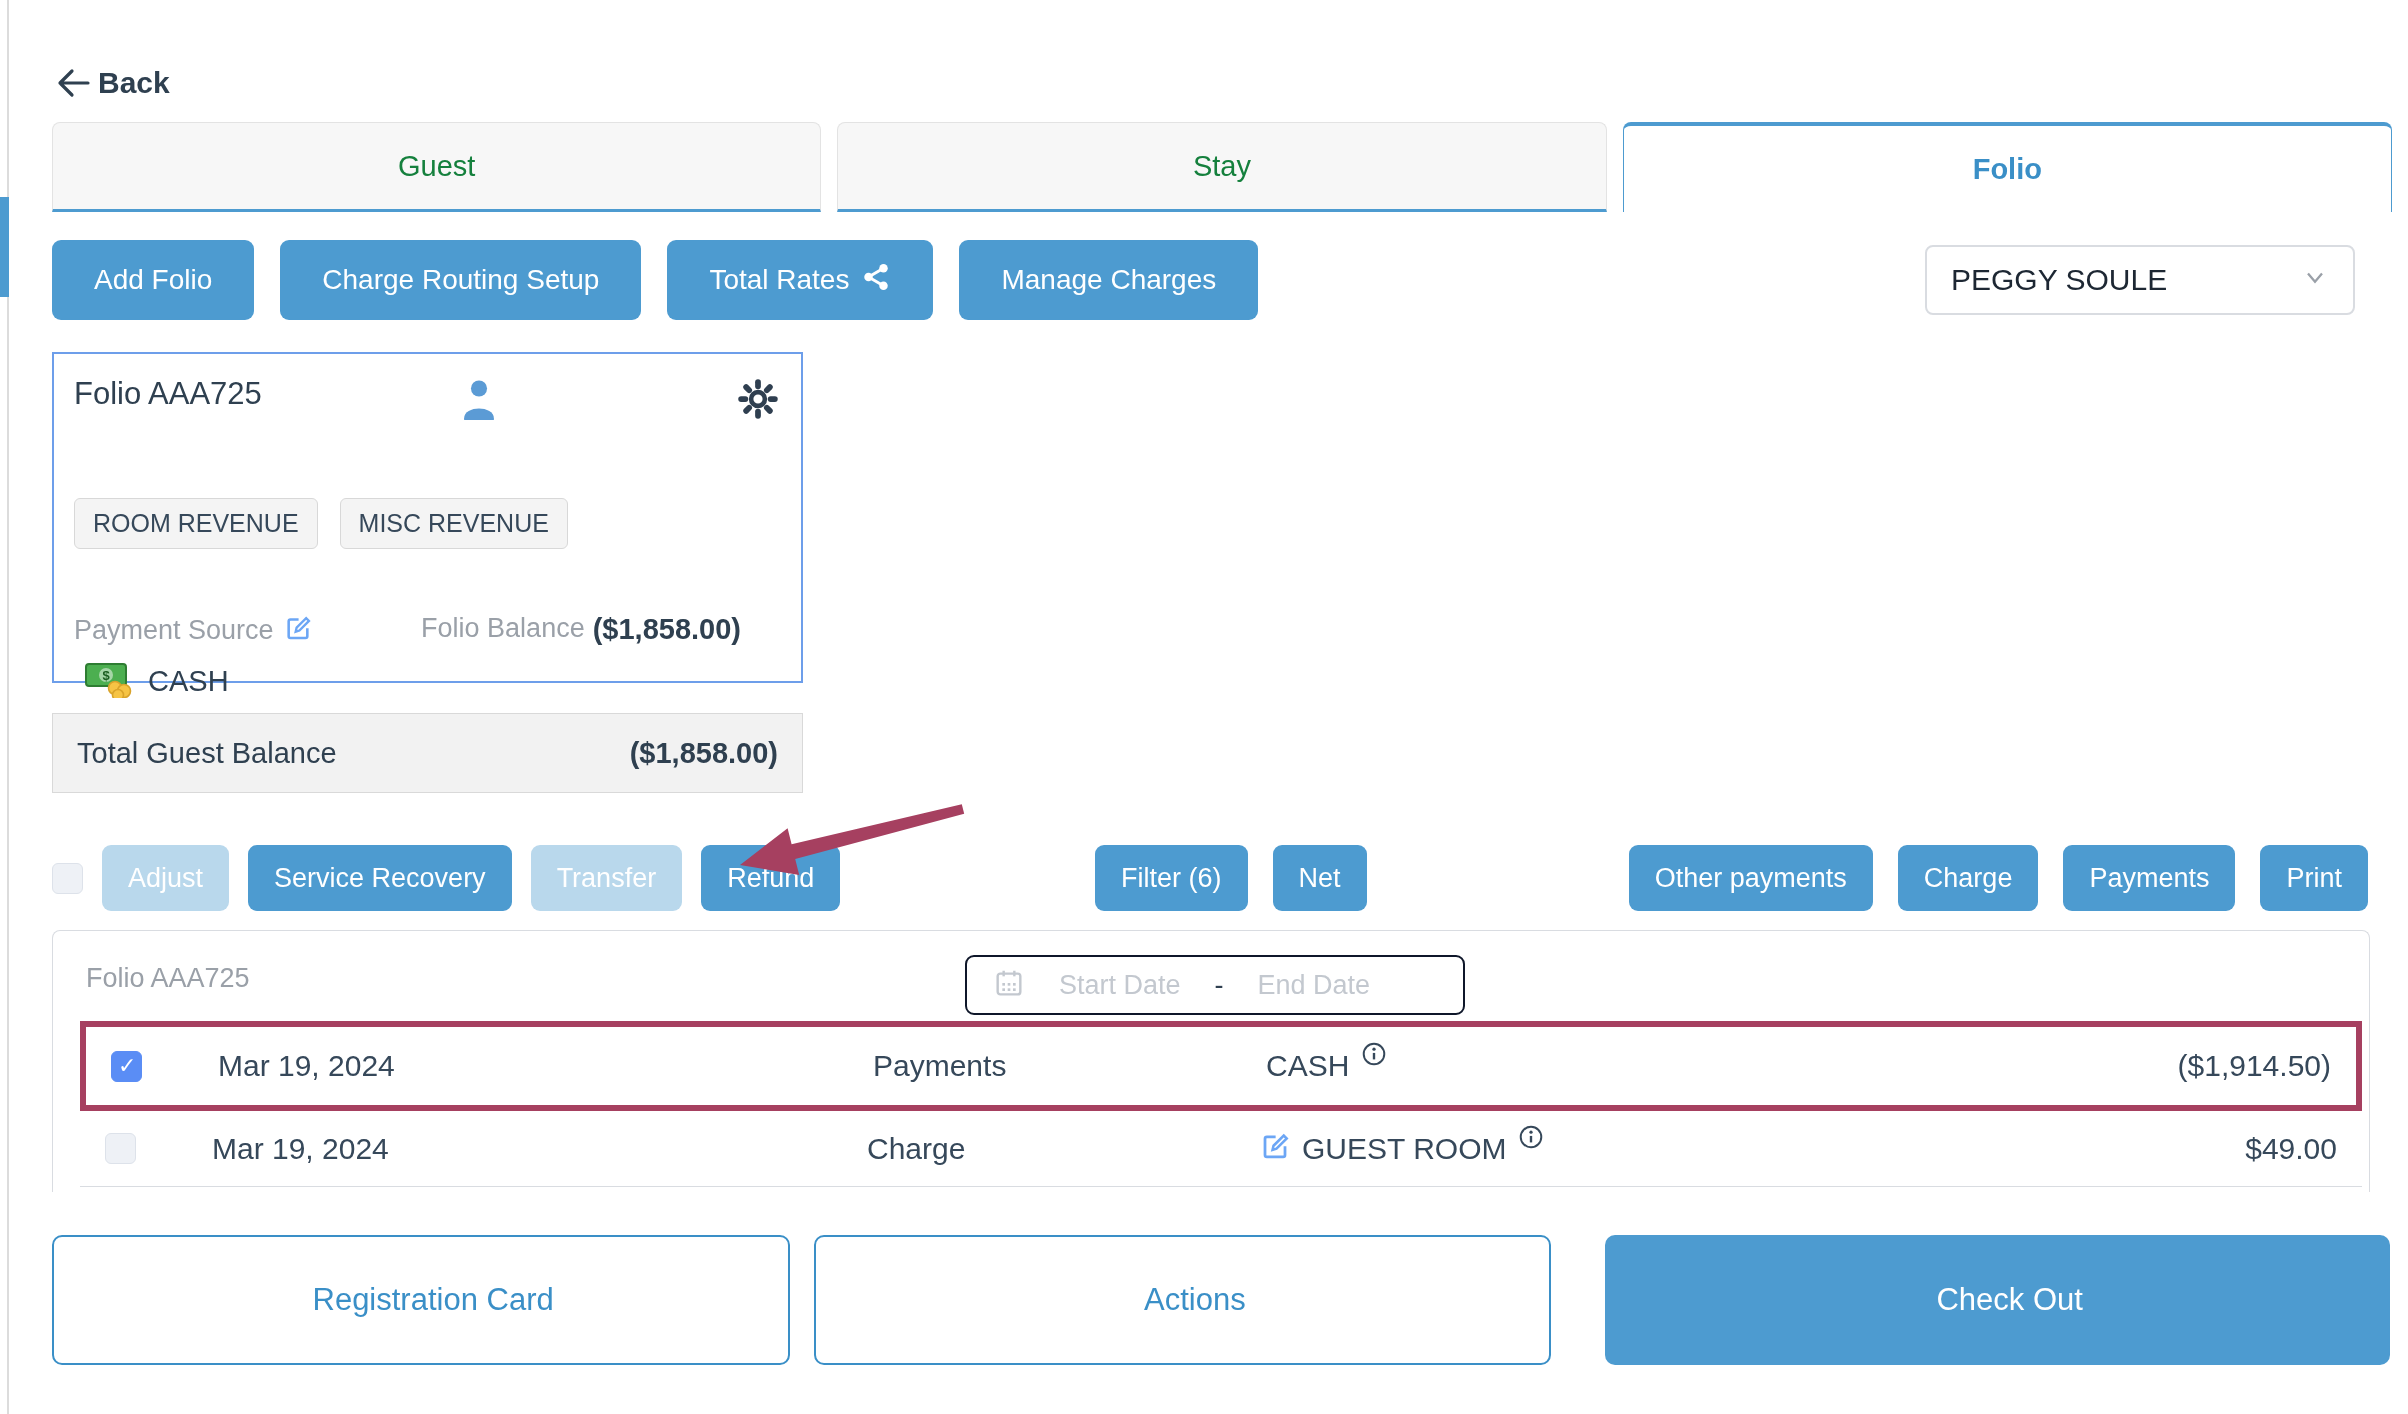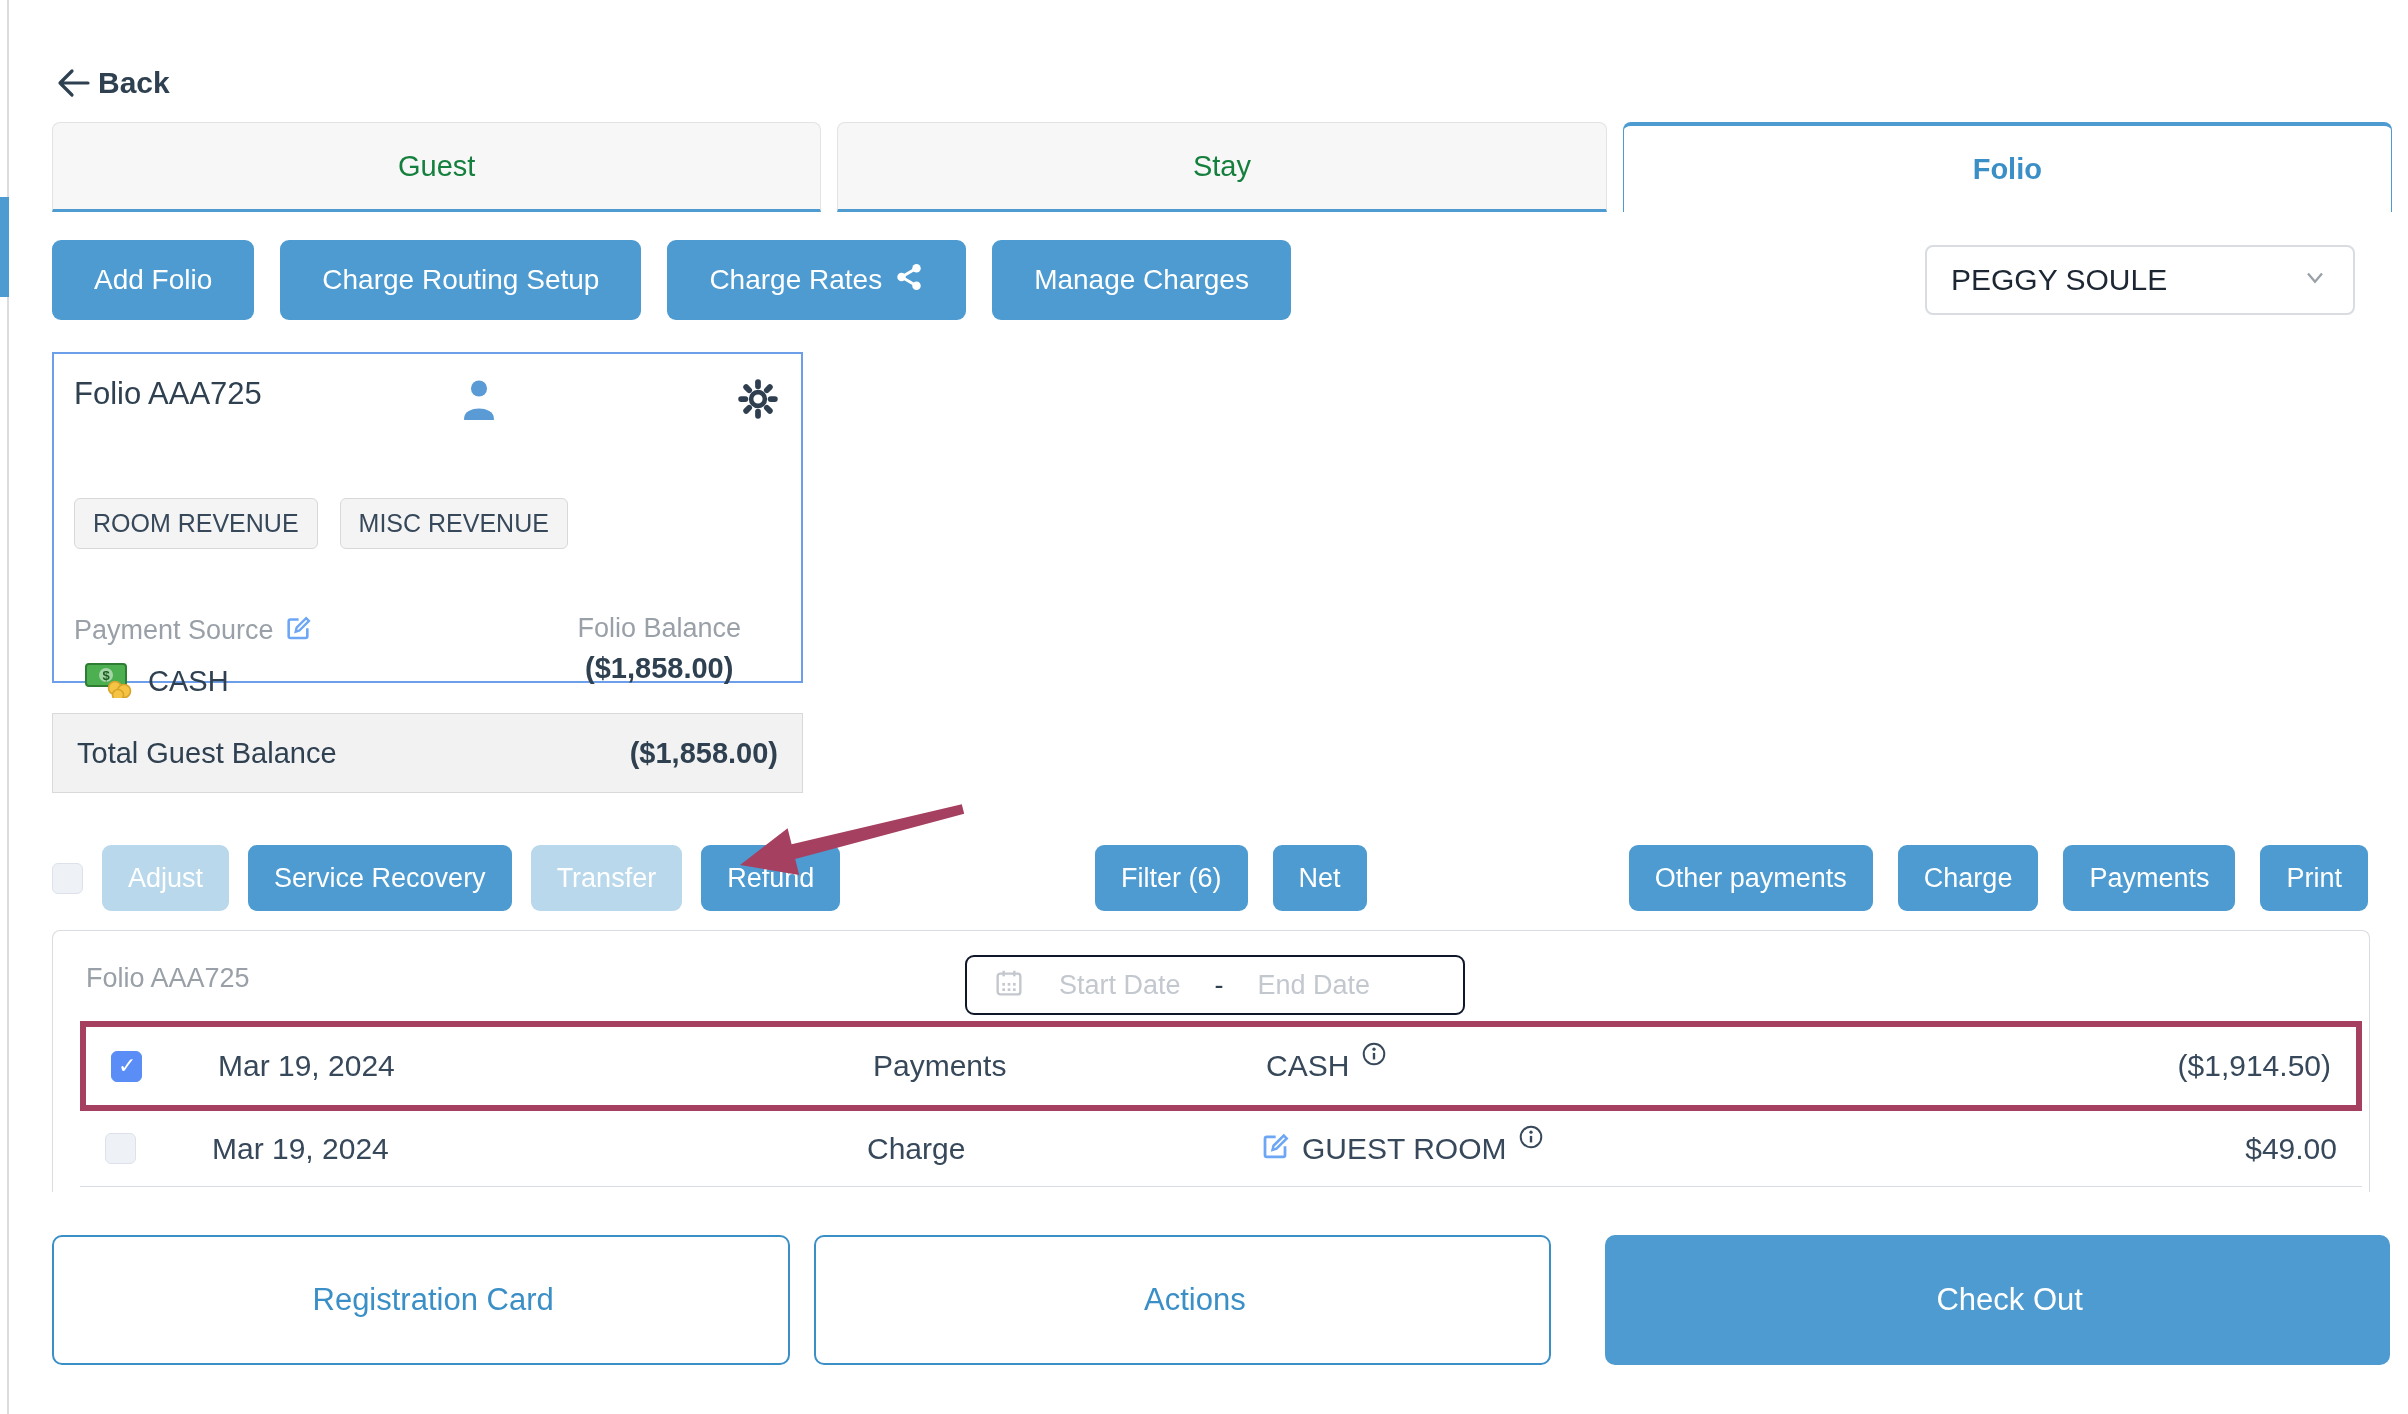--- a/index.html
+++ b/index.html
@@ -42,21 +42,21 @@
   .folio-title { font-size:31px; color:#2f4050; }
   .person-icon { margin-left:auto; margin-right:235px; }
   .gear-icon { cursor:pointer; }
   .tag-row { display:flex; gap:22px; margin-top:72px; }
   .tag { background:#f4f4f4; border:1px solid #d8d8d8; border-radius:6px;
     font-size:25px; color:#36485a; padding:10px 18px; }
   .folio-card-bottom { display:flex; margin-top:64px; align-items:flex-start; }
   .pay-col { display:flex; flex-direction:column; gap:10px; }
   .pay-label { display:flex; align-items:center; gap:10px; font-size:27px; color:#9aa0a8; }
   .pay-value { display:flex; align-items:center; gap:16px; font-size:29px; color:#2f4050; padding-left:10px; }
-  .bal-col { margin-left:auto; text-align:center; padding-right:40px; display:flex; flex-direction:column; gap:8px; }
+  .bal-col { margin-left:auto; text-align:center; padding-right:40px; display:flex; gap:8px; }
   .bal-label { font-size:27px; color:#9aa0a8; }
   .bal-value { font-size:29px; font-weight:bold; color:#2f4050; }
 
   
   .total-bar { position:absolute; left:52px; top:713px; width:751px; height:80px;
     background:#f2f2f2; border:1px solid #d9d9d9; display:flex; align-items:center;
     justify-content:space-between; padding:0 24px; font-size:29px; color:#2f4050; }
   .total-bar .tv { font-weight:bold; }
 
   
@@ -120,21 +120,21 @@
   <div class="tabs">
     <div class="tab">Guest</div>
     <div class="tab">Stay</div>
     <div class="tab active">Folio</div>
   </div>
 
   <div class="toolbar">
     <button class="btn">Add Folio</button>
     <button class="btn">Charge Routing Setup</button>
     <button class="btn">
-      <span>Charge Rates</span>
+      <span>Total Rates</span>
       <span>
         <svg width="30" height="30" viewBox="0 0 24 24">
             <circle cx="18" cy="5" r="3.4" fill="#fff"></circle>
             <circle cx="6" cy="12" r="3.4" fill="#fff"></circle>
             <circle cx="18" cy="19" r="3.4" fill="#fff"></circle>
             <path d="M6 12 L18 5 M6 12 L18 19" stroke="#fff" stroke-width="2.4"></path>
           </svg>
       </span>
     </button>
     <button class="btn">Manage Charges</button>

